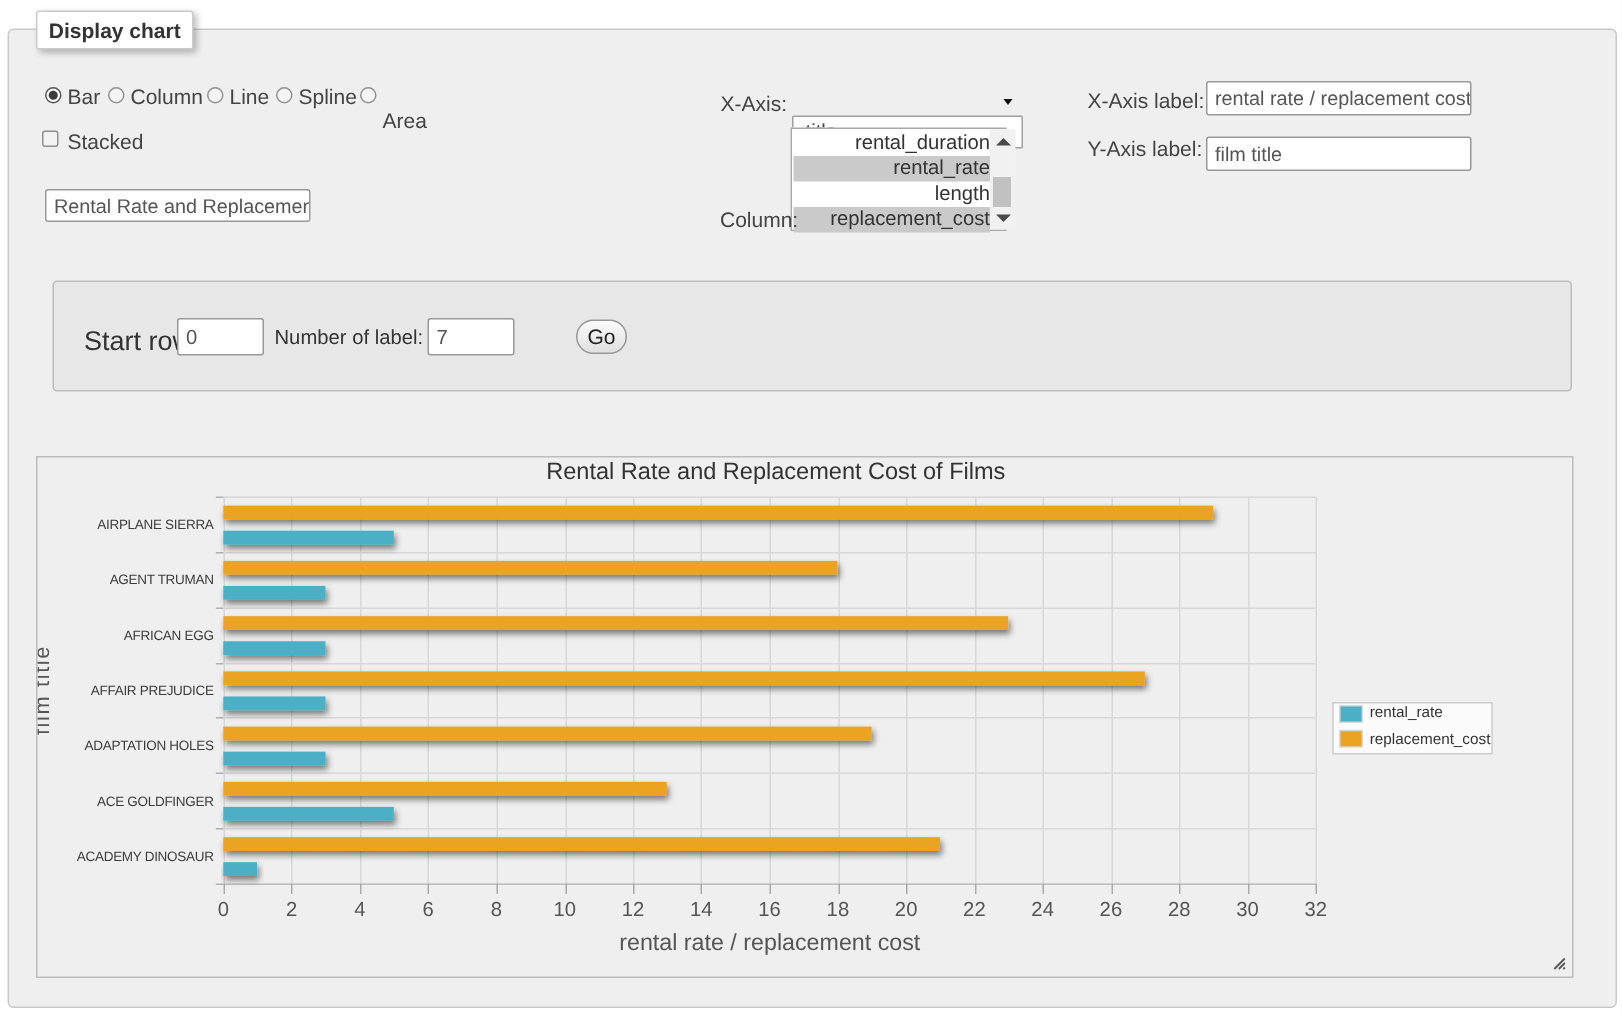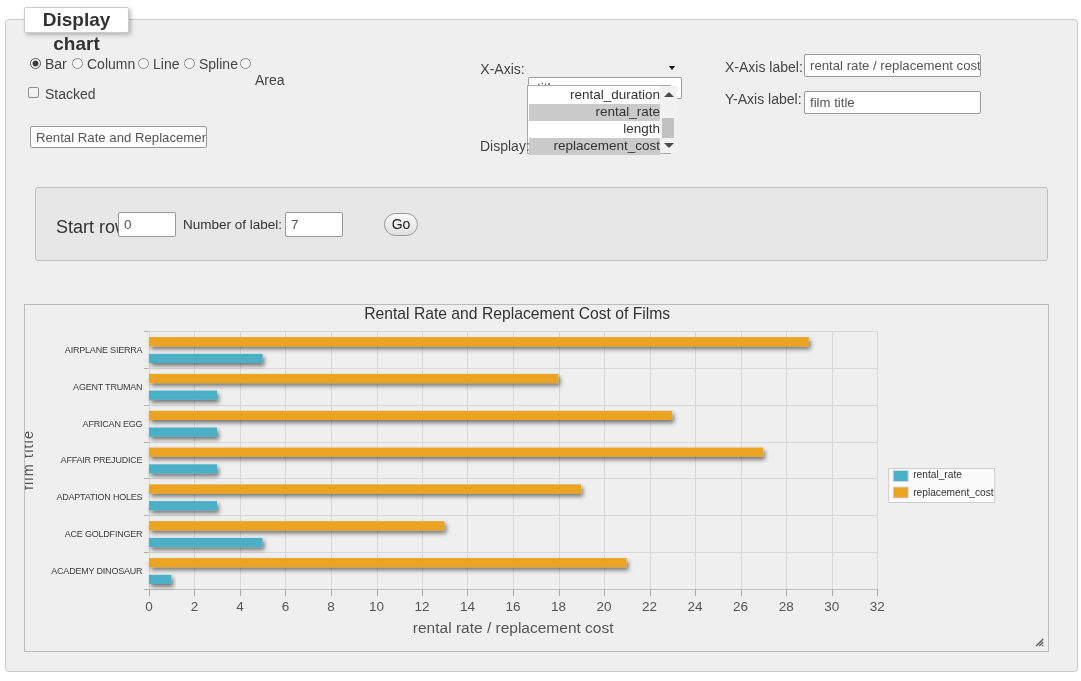--- a/index.html
+++ b/index.html
@@ -2,21 +2,21 @@
 <html><head><meta charset="utf-8"><title>Display chart</title>
 <style>
 * { box-sizing:border-box; margin:0; padding:0; }
 html,body { width:1081px; height:681px; background:#fff; }
 body { font-family:"Liberation Sans",sans-serif; position:relative; font-size:14px; color:#444; }
 .abs { position:absolute; }
 #fs { left:5px; top:19px; width:1073px; height:653px; background:#efefef;
       border:1px solid #c9c9c9; border-radius:4px; }
 #lg { left:24px; top:7px; width:105px; height:26px; background:#fff; border:1px solid #ccc;
       border-radius:2px; box-shadow:2px 2px 4px rgba(0,0,0,0.25); font-weight:bold;
-      font-size:19px; color:#333; line-height:24px; text-align:center; }
+      font-size:14px; color:#333; line-height:24px; text-align:center; }
 .lbl { font-size:14px; color:#444;text-align:right; }
 .radio { width:11px; height:11px; border:1px solid #919191; border-radius:50%; background:#f4f4f4; }
 .radio.sel { border:1px solid #555; background:radial-gradient(circle at 50% 50%, #3b3b3b 0 2.6px, #fdfdfd 3.4px); }
 .cb { width:11px; height:11px; border:1px solid #909090; background:#f3f3f3; border-radius:2px; }
 input.txt { position:absolute; border:1px solid #999; border-radius:2px; background:#fff;
       font-family:"Liberation Sans",sans-serif; font-size:13.2px; color:#555; padding:0 0 0 5px; outline:none; }
 #selbox { left:528px; top:57px; width:154px; height:22px; background:#fff; border:1px solid #a0a0a0;
       border-radius:1px; font-size:13.5px; color:#444; line-height:20px; padding-left:8px;margin-top:20px; }
 #selarrow { left:669px; top:65.5px; width:0; height:0; border-left:3.5px solid transparent;
       border-right:3.5px solid transparent; border-top:4.5px solid #111; }
@@ -63,21 +63,21 @@
   <div class="opt" style="top:1px">rental_duration</div>
   <div class="opt sel" style="top:18px">rental_rate</div>
   <div class="opt" style="top:35px">length</div>
   <div class="opt sel" style="top:52px">replacement_cost</div>
 </div>
 <div class="abs" id="sb">
   <div class="sbarrow" style="top:6px;border-bottom:5px solid #4a4a4a"></div>
   <div id="sbthumb"></div>
   <div class="sbarrow" style="bottom:5px;border-top:5px solid #4a4a4a"></div>
 </div>
-<div class="abs lbl" style="left:480px;top:138px;width:47px;text-align:right">Display:</div>
+<div class="abs lbl" style="left:480px;top:138px;width:47px;text-align:right">Column:</div>
 
 <div class="abs lbl" style="left:725px;top:59px">X-Axis label:</div>
 <input class="txt" style="left: 804px; top: 54px; width: 177px; height: 23px;" value="rental rate / replacement cost">
 <div class="abs lbl" style="left:725px;top:90.5px">Y-Axis label:</div>
 <input class="txt" style="left: 804px; top: 91px; width: 177px; height: 23px;" value="film title">
 
 <div class="abs" id="rowbar"></div>
 <div class="abs lbl" style="left:56px;top:217px;font-size:18px;color:#333">Start row:</div>
 <input class="txt" style="left: 118px; top: 212px; width: 58px; height: 25px; font-size: 13.5px;" value="0">
 <div class="abs lbl" style="left:183px;top:217px;font-size:13.5px;color:#333">Number of label:</div>

